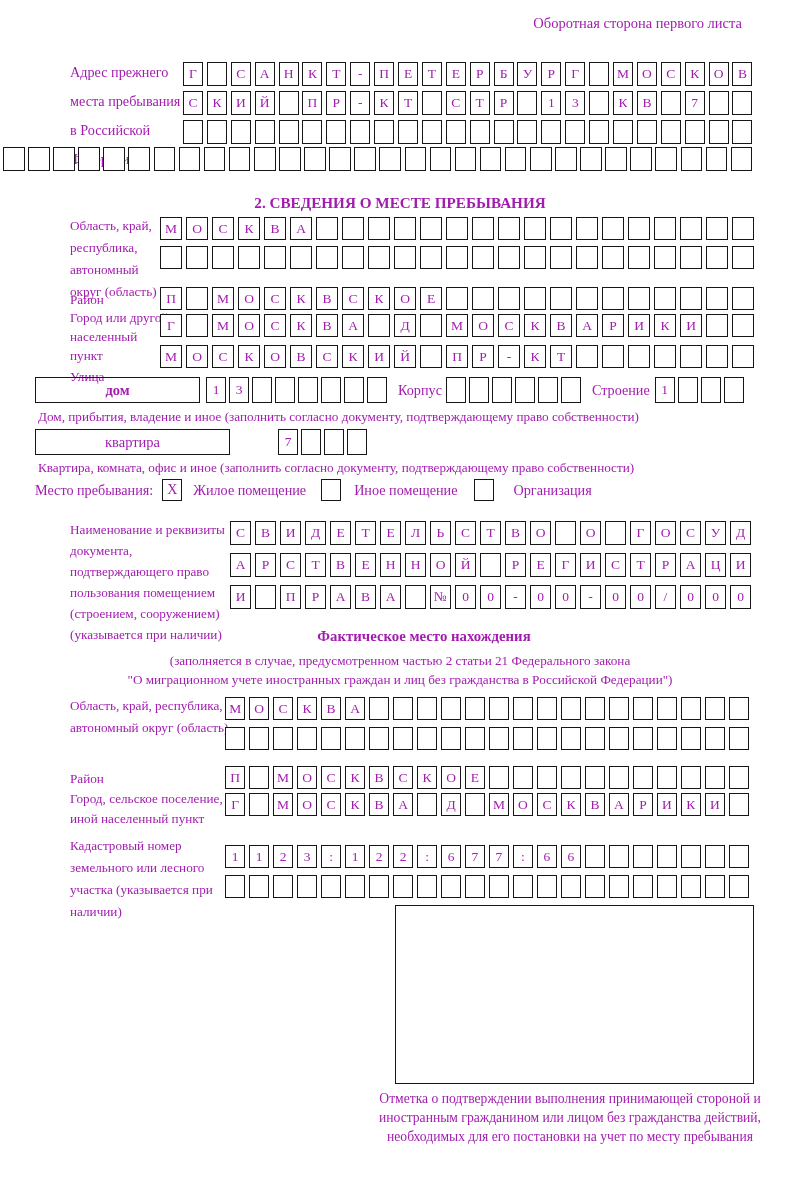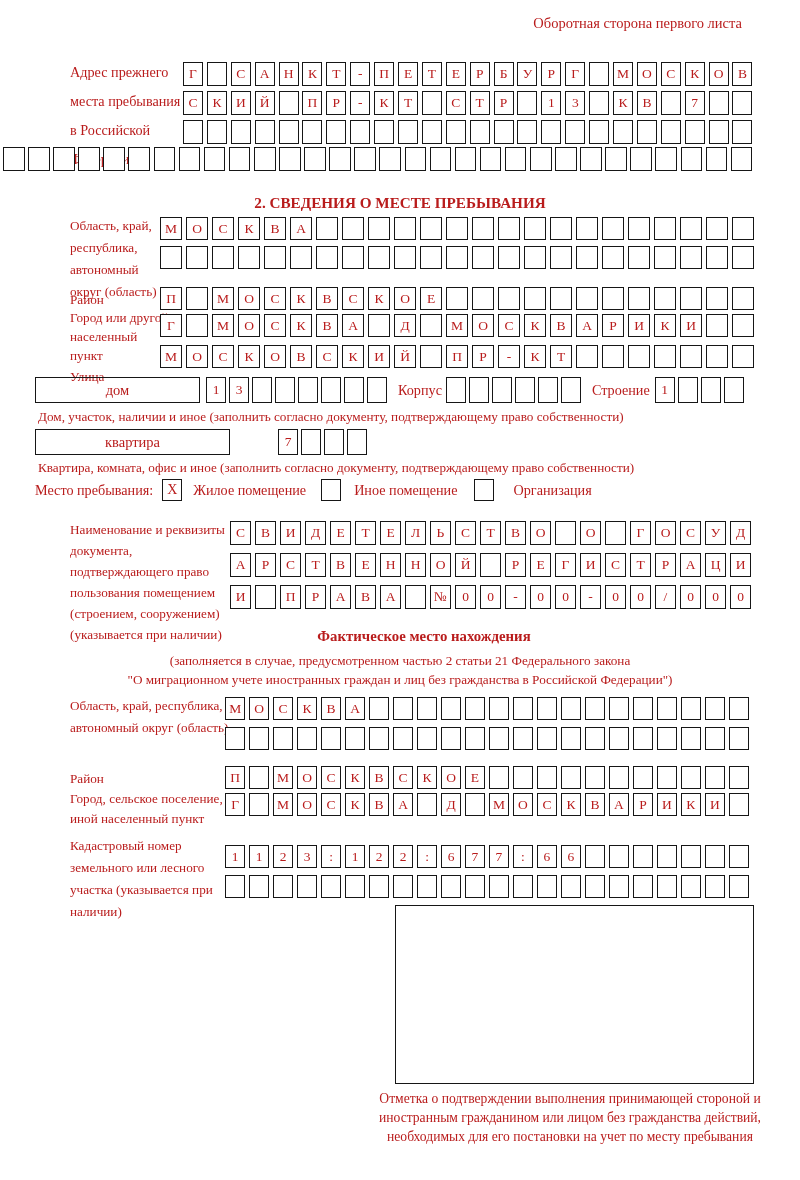--- a/index.html
+++ b/index.html
@@ -1,16 +1,16 @@
 <!DOCTYPE html>
 <html><head>
 <meta charset="utf-8">
 <style>
   html,body{margin:0;padding:0;background:#fff;}
-  .page{position:relative;width:800px;height:1180px;background:#fff;color:#b91c1c;
+  .page{position:relative;width:800px;height:1180px;background:#fff;color:#a21caf;
         font-family:"Liberation Serif","DejaVu Serif",serif;overflow:hidden;}
   .abs{position:absolute;}
   .center{position:absolute;left:0;width:100%;text-align:center;}
   .flabel{position:absolute;font-size:13.2px;line-height:22px;}
   .cap{font-size:13.2px;}
   .bold{font-weight:bold;}
   .boxrow{display:flex;}
   .vstack{display:flex;flex-direction:column;}
   .cbox{box-sizing:border-box;border:1.5px solid #161616;background:#fff;
         display:flex;align-items:center;justify-content:center;
@@ -279,21 +279,21 @@
       <span class="cbox"></span>
       <span class="cbox"></span>
       <span class="cbox"></span>
       <span class="cbox"></span>
       <span class="cbox"></span>
       <span class="cbox"></span>
       <span class="cbox"></span>
     </div>
 
   <div class="abs" style="left:35px;top:377px;display:flex;align-items:center;">
-    <div class="widebox" style="width:165px;margin-right:6px;">дом</div>
+    <div class="widebox" style="width:165px;margin-right:6px;font-weight:bold;">дом</div>
     <div class="boxrow sz-dom" style="margin-right:8px;">
         <span class="cbox">1</span>
         <span class="cbox">3</span>
         <span class="cbox"></span>
         <span class="cbox"></span>
         <span class="cbox"></span>
         <span class="cbox"></span>
         <span class="cbox"></span>
         <span class="cbox"></span>
       </div>
@@ -307,21 +307,21 @@
         <span class="cbox"></span>
       </div>
     <div class="inline-lab" style="margin-right:5px;">Строение</div>
     <div class="boxrow sz-dom">
         <span class="cbox">1</span>
         <span class="cbox"></span>
         <span class="cbox"></span>
         <span class="cbox"></span>
       </div>
   </div>
-  <div class="abs cap" style="left:38px;top:409px;">Дом, участок, наличии и иное (заполнить согласно документу, подтверждающему право собственности)</div>
+  <div class="abs cap" style="left:38px;top:409px;">Дом, прибытия, владение и иное (заполнить согласно документу, подтверждающему право собственности)</div>
 
   <div class="abs" style="left:35px;top:429px;display:flex;align-items:center;gap:40px;">
     <div class="widebox" style="width:195px;margin-right:8px;">квартира</div>
     <div class="boxrow sz-dom">
         <span class="cbox">7</span>
         <span class="cbox"></span>
         <span class="cbox"></span>
         <span class="cbox"></span>
       </div>
   </div>

